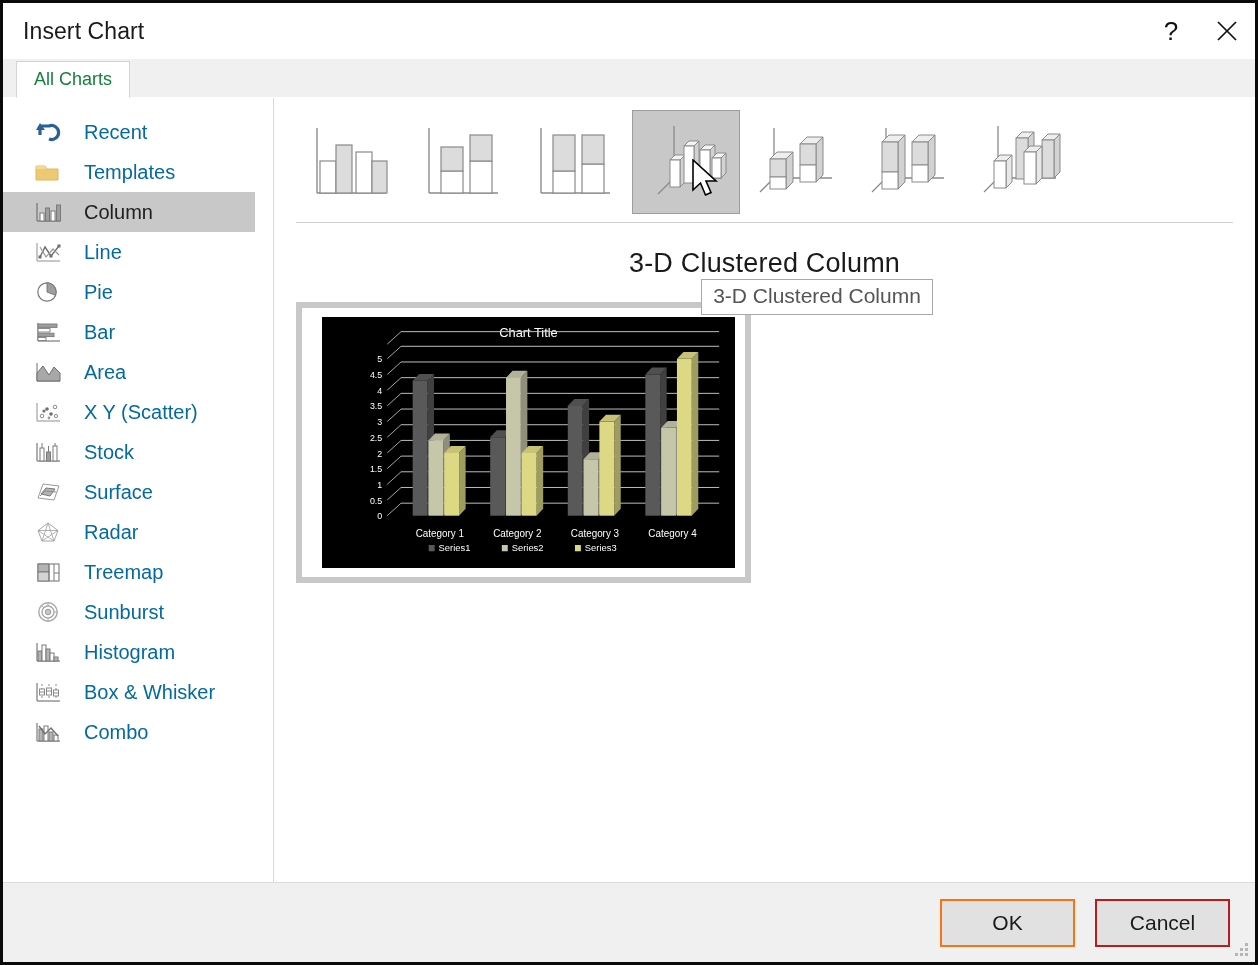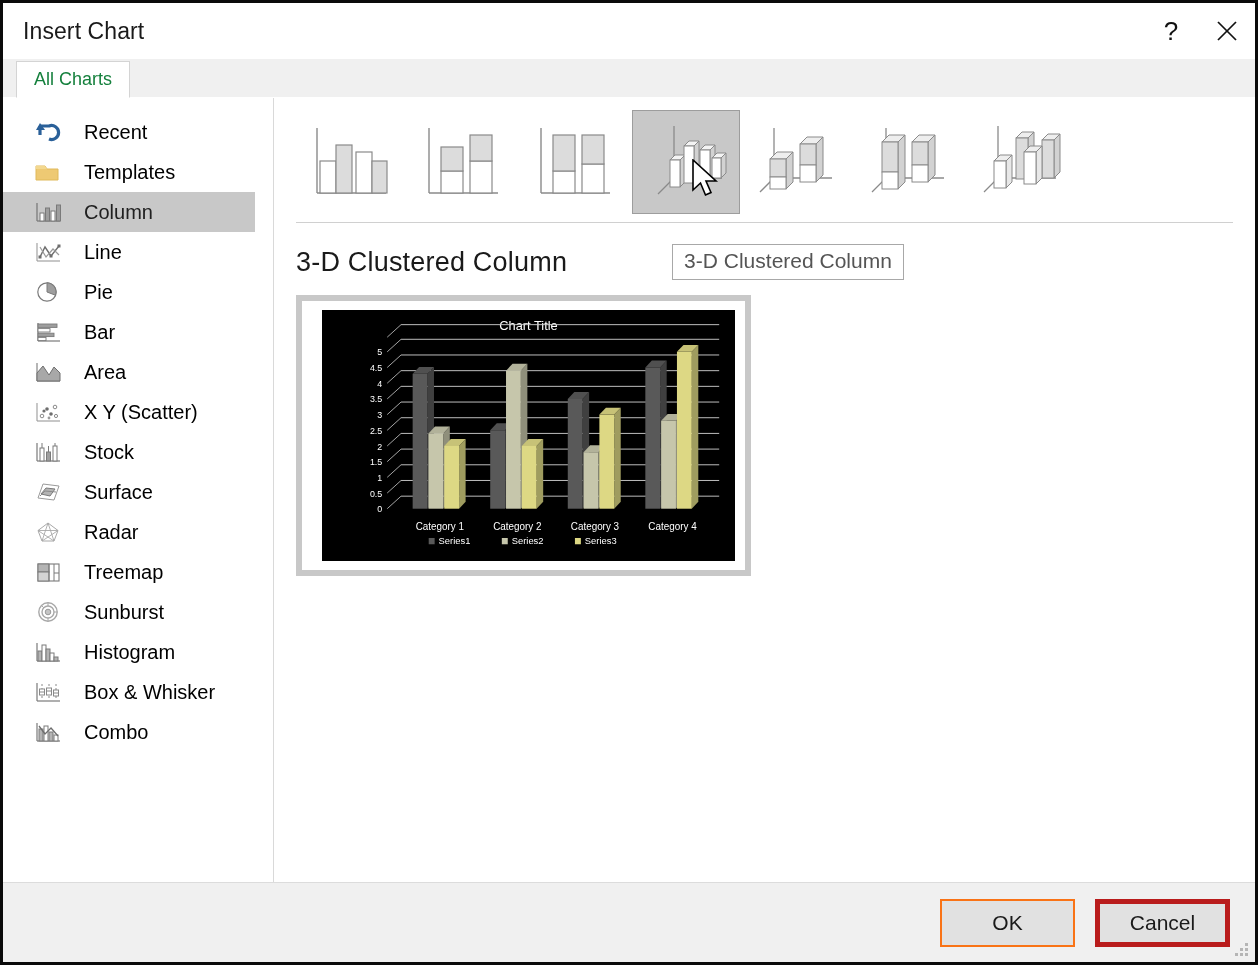--- a/index.html
+++ b/index.html
@@ -69,21 +69,21 @@
     padding-left:31px;
     box-sizing:border-box;
     margin-right:18px;
   }
   .side-item.selected{background:#c8c8c8;}
   .side-icon{
     width:34px;min-width:34px;height:28px;
     display:flex;align-items:center;justify-content:flex-start;
     margin-right:16px;
   }
-  .side-label{font-size:20px;color:#000000;white-space:nowrap;}
+  .side-label{font-size:20px;color:#0369a1;white-space:nowrap;}
   .side-item.selected .side-label{color:#202020;}
   
   .rightpane{flex:1;position:relative;padding:0 22px 0 22px;box-sizing:border-box;min-width:0;}
   .gallery{
     display:flex;align-items:flex-start;
     padding-top:12px;
     height:116px;box-sizing:border-box;
     gap:4px;
   }
   .thumb{
@@ -91,21 +91,21 @@
     box-sizing:border-box;
     display:flex;align-items:center;justify-content:center;
     position:relative;
   }
   .thumb.selected{background:#c8c8c8;border:1px solid #9d9d9d;}
   .gal-sep{
     height:1px;background:#d0d0d0;margin:8px 0 0 0;
   }
   .preview-head{
     display:flex;align-items:center;
-    margin-top:18px;height:42px;
+    margin-top:25px;height:42px;flex-direction:column;
   }
   .preview-title{
     font-size:27px;color:#1a1a1a;letter-spacing:.2px;
     white-space:nowrap;
   }
   .tooltip{
     margin-left:105px;
     border:1px solid #a8a8a8;
     background:#ffffff;
     padding:4px 11px 6px 11px;
@@ -133,21 +133,21 @@
     height:80px;min-height:80px;
     background:#f0f0f0;
     border-top:1px solid #dcdcdc;
     position:relative;
     display:flex;align-items:center;justify-content:flex-end;
     padding-right:25px;box-sizing:border-box;
   }
   .btn{
     width:135px;height:48px;
     background:#e1e1e1;
-    border:5px solid #b91c1c;
+    border:2px solid #b91c1c;
     font-size:21px;color:#1a1a1a;
     font-family:"Liberation Sans","DejaVu Sans",sans-serif;
     cursor:default;
     box-sizing:border-box;
   }
   .btn.primary{
     border:2px solid #f97316;
     margin-right:20px;
   }
   .grip{

